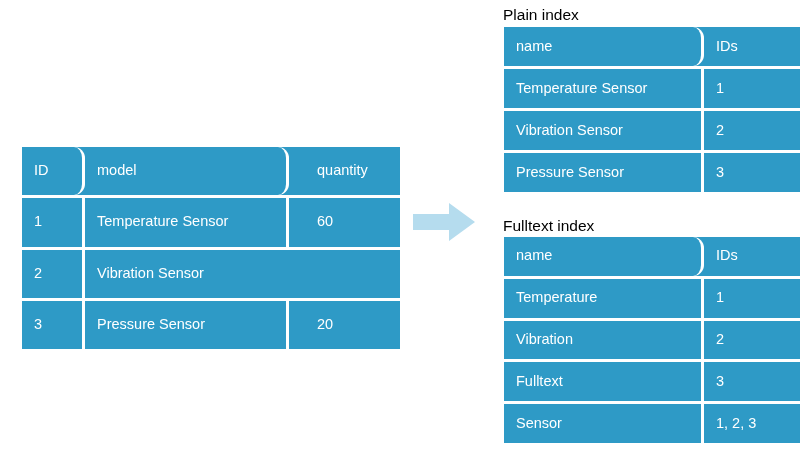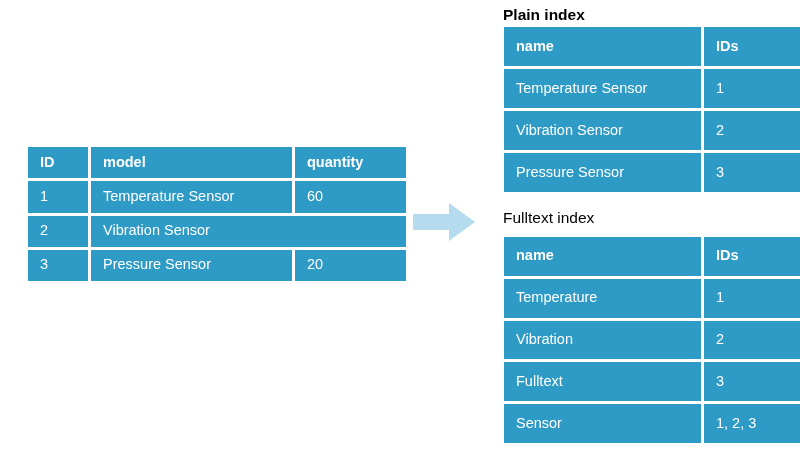--- a/index.html
+++ b/index.html
@@ -51,33 +51,34 @@
     line-height: 1.1;
     padding: 0 12px;
     border-right: 3px solid #ffffff;
     overflow: hidden;
     white-space: nowrap;
   }
   .tbl .cell:last-child {
     border-right: 0;
   }
   .tbl .row.hdr .cell {
-    font-weight: bold;
+    font-weight: normal;
+    border-radius: 11px;
   }
 
   
   #source-table {
-    left: 26px;
+    left: 20px;
     top: 147px;
     width: 382px;
-    height: 134px;
+    height: 202px;
   }
   #source-table .c0 { width: 63px; flex: 0 0 63px; }
   #source-table .c1 { width: 204px; flex: 0 0 204px; }
-  #source-table .c2 { flex: 1 1 auto; }
+  #source-table .c2 { flex: 1 1 auto; margin-left: 16px; }
 
   
   #plain-index-table {
     left: 502px;
     top: 27px;
     width: 302px;
     height: 165px;
   }
   #fulltext-index-table {
     left: 502px;
@@ -89,22 +90,22 @@
   .idx .cids  { flex: 1 1 auto; }
 
   
   .caption {
     position: absolute;
     color: #000000;
     font-size: 15.5px;
     line-height: 1;
     white-space: nowrap;
   }
-  #plain-index-caption { left: 503px; top: 7px; font-weight: bold; }
-  #fulltext-index-caption { left: 503px; top: 210px; }
+  #plain-index-caption { left: 503px; top: 7px; }
+  #fulltext-index-caption { left: 503px; top: 218px; }
 
   
   #flow-arrow {
     position: absolute;
     left: 413px;
     top: 203px;
     width: 62px;
     height: 38px;
   }
 </style>

